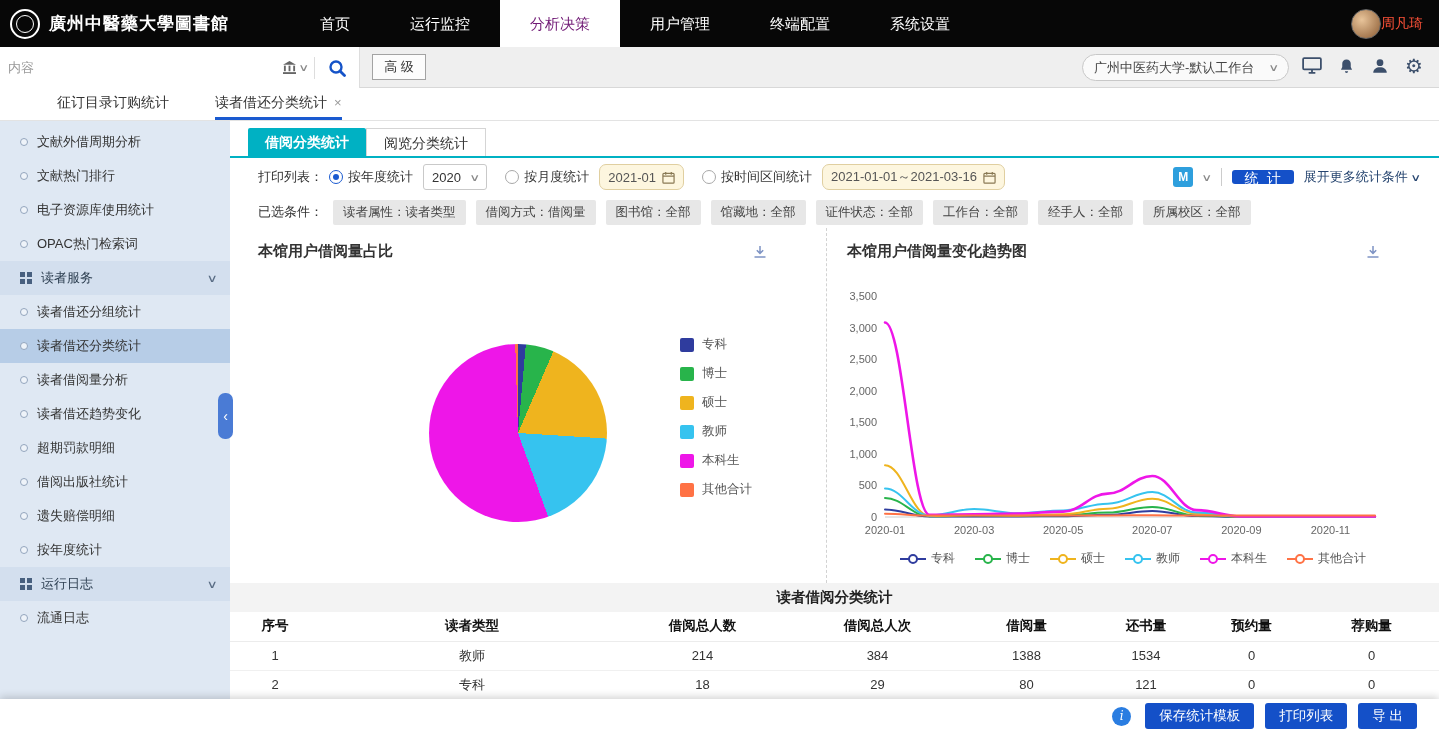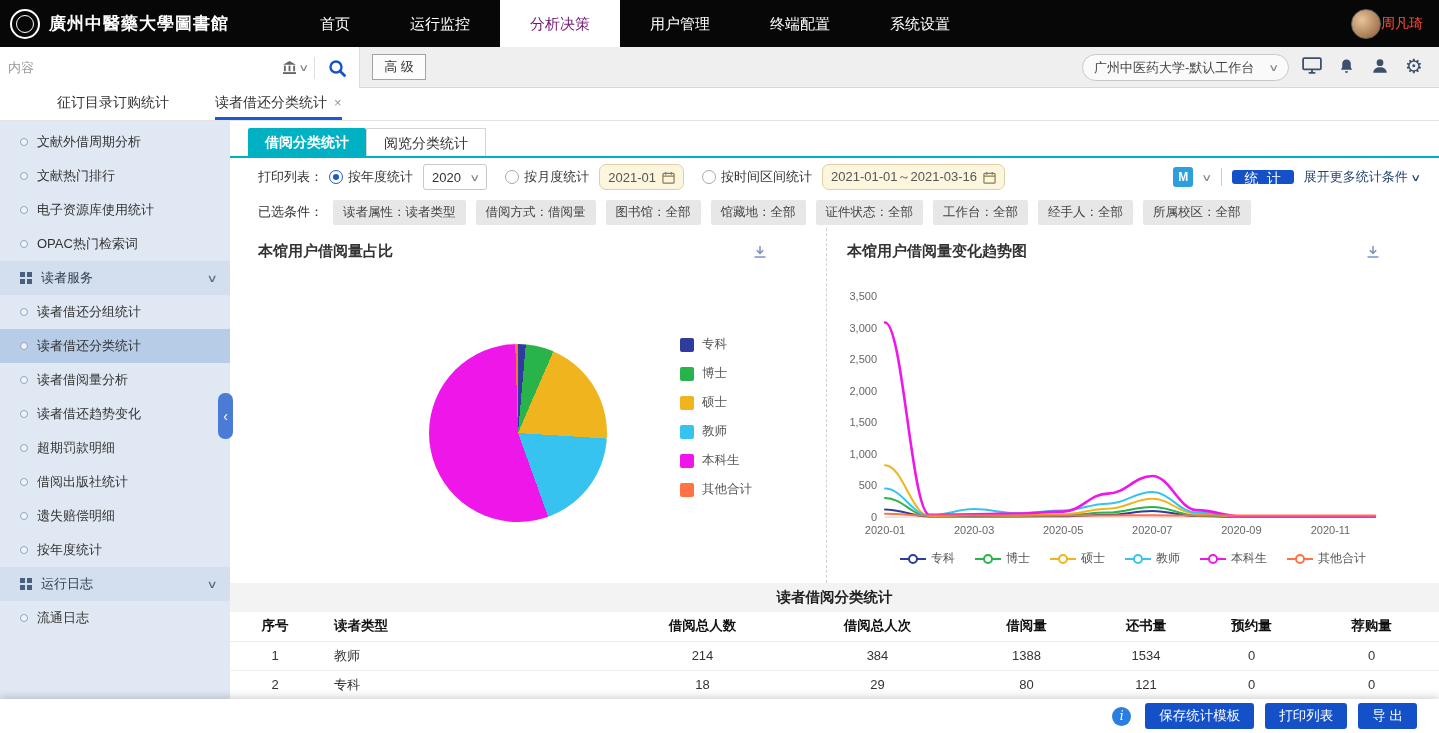--- a/index.html
+++ b/index.html
@@ -93,21 +93,21 @@
 .line-svg{position:absolute;left:0;top:56px}
 .tick{font-size:11px;fill:#666}
 .line-legend{position:absolute;left:0;right:0;top:322px;display:flex;justify-content:center;gap:20px}
 .lg-item{display:flex;align-items:center;gap:5px;font-size:12px;color:#555;cursor:pointer}
 
 
 .table-title{height:29px;background:#f3f3f3;display:flex;align-items:center;justify-content:center;font-size:14.5px;font-weight:bold;color:#222}
 .stat-table{width:100%;border-collapse:collapse;table-layout:fixed}
 .stat-table th{height:29px;font-size:13.5px;color:#111;font-weight:bold;border-bottom:1px solid #ececec;background:#fff;text-align:center}
 .stat-table td{height:29px;font-size:13px;color:#333;text-align:center;border-bottom:1px solid #f0f0f0}
-.stat-table th:nth-child(2),.stat-table td:nth-child(2){text-align:left;padding-left:14px}
+.stat-table th:nth-child(2),.stat-table td:nth-child(2){text-align:center;padding-left:14px}
 
 
 .footerbar{position:absolute;left:0;right:0;bottom:0;height:34px;background:#fff;box-shadow:0 -2px 8px rgba(0,0,0,.18);display:flex;align-items:center;justify-content:flex-end;gap:11px;padding-right:22px;z-index:30}
 .info-ic{width:19px;height:19px;border-radius:50%;background:#2a7de1;color:#fff;font-size:12px;font-style:italic;font-family:"DejaVu Serif","Liberation Serif",serif;display:flex;align-items:center;justify-content:center;margin-right:3px;cursor:pointer}
 .f-btn{height:26px;padding:0 14px;background:#1450c8;color:#fff;border:none;border-radius:3px;font-size:13.5px;cursor:pointer;font-family:inherit}
 </style>
 </head>
 <body>
 
 <div class="app">

